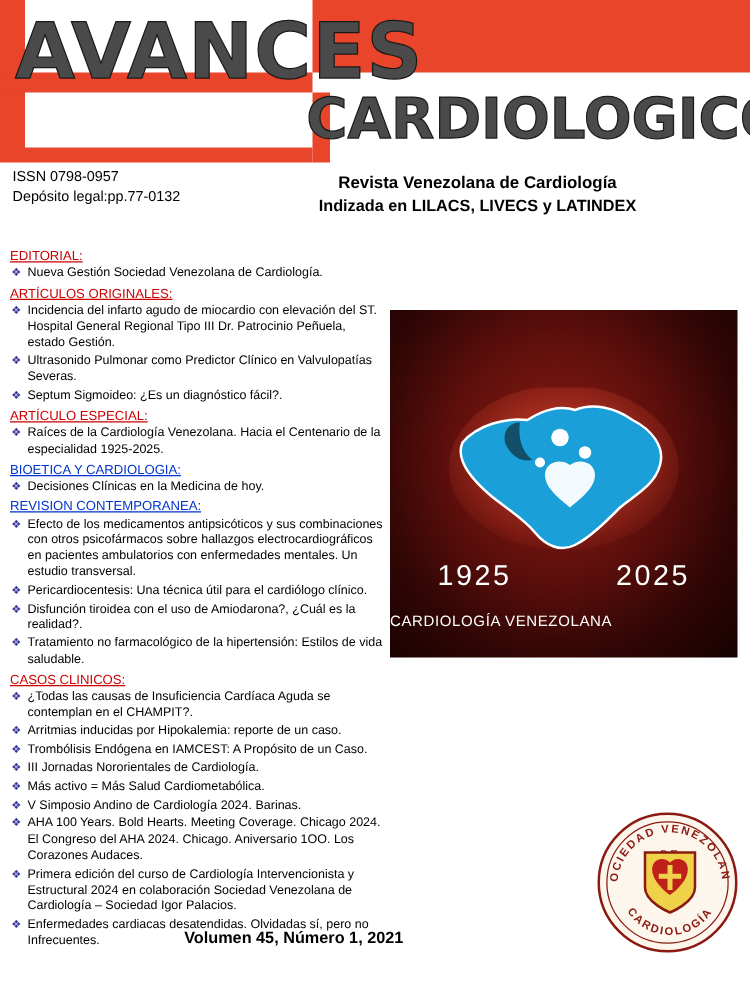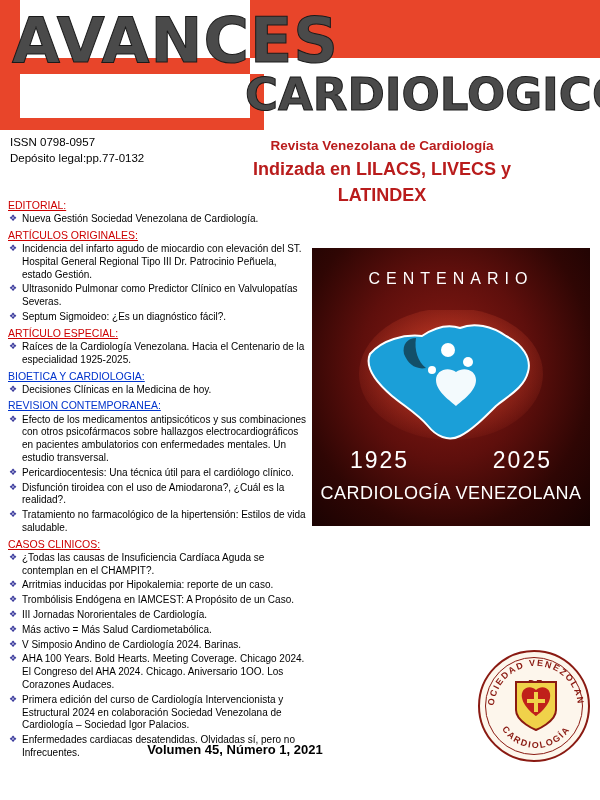--- a/index.html
+++ b/index.html
@@ -97,26 +97,26 @@
     color: #000;
     line-height: 1.35;
   }
 
   .subtitle-block {
     position: absolute;
     right: 12px;
     top: 136px;
     text-align: center;
     width: 340px;
-    color: #b91c1c;
+    color: #000000;
     font-weight: bold;
     font-size: 13.5px;
     line-height: 1.45;
   }
-  .subtitle-block .line2 { font-size: 18px; }
+  .subtitle-block .line2 { font-size: 13px; }
 
   
   .content {
     position: absolute;
     left: 0;
     top: 196px;
     width: 600px;
   }
   .toc {
     position: absolute;
@@ -192,23 +192,23 @@
     box-sizing: border-box;
     color: #ffffff;
     font-size: 23px;
     letter-spacing: 2px;
   }
   .cent-caption {
     position: absolute;
     bottom: 22px;
     left: 0;
     width: 100%;
-    text-align: center;
+    text-align: left;
     color: #ffffff;
-    font-size: 18px;
+    font-size: 12px;
     letter-spacing: 0.5px;
     margin-top: 12px;
   }
 
   
   .logo {
     position: absolute;
     left: 478px;
     top: 650px;
     width: 112px;
@@ -302,21 +302,20 @@
       <div class="item"><span class="bullet">❖</span><span>Trombólisis Endógena en IAMCEST: A Propósito de un Caso.</span></div>
       <div class="item"><span class="bullet">❖</span><span>III Jornadas Nororientales de Cardiología.</span></div>
       <div class="item"><span class="bullet">❖</span><span>Más activo = Más Salud Cardiometabólica.</span></div>
       <div class="item"><span class="bullet">❖</span><span>V Simposio Andino de Cardiología 2024. Barinas.</span></div>
       <div class="item"><span class="bullet">❖</span><span>AHA 100 Years. Bold Hearts. Meeting Coverage. Chicago 2024.  El Congreso del AHA 2024. Chicago. Aniversario 1OO. Los Corazones Audaces.</span></div>
       <div class="item"><span class="bullet">❖</span><span>Primera edición del curso de Cardiología Intervencionista y Estructural 2024 en colaboración Sociedad Venezolana de Cardiología – Sociedad Igor Palacios.</span></div>
       <div class="item"><span class="bullet">❖</span><span>Enfermedades cardiacas desatendidas. Olvidadas sí, pero no Infrecuentes.</span></div>
     </div>
 
   <div class="centenario">
-    <div class="cent-word">CENTENARIO</div>
     <svg class="cent-map" viewBox="0 0 190 140">
       <defs>
         <radialGradient id="glow" cx="50%" cy="45%" r="60%">
           <stop offset="0%" stop-color="#d9462c" stop-opacity="0.9"></stop>
           <stop offset="100%" stop-color="#d9462c" stop-opacity="0"></stop>
         </radialGradient>
       </defs>
       <ellipse cx="95" cy="64" rx="92" ry="66" fill="url(#glow)"></ellipse>
       <path d="M14,44 C26,30 48,24 66,26 C78,18 92,14 104,18 C118,12 136,16 150,26
                C166,34 176,48 172,62 C168,78 152,86 140,96 C128,108 116,120 104,126

